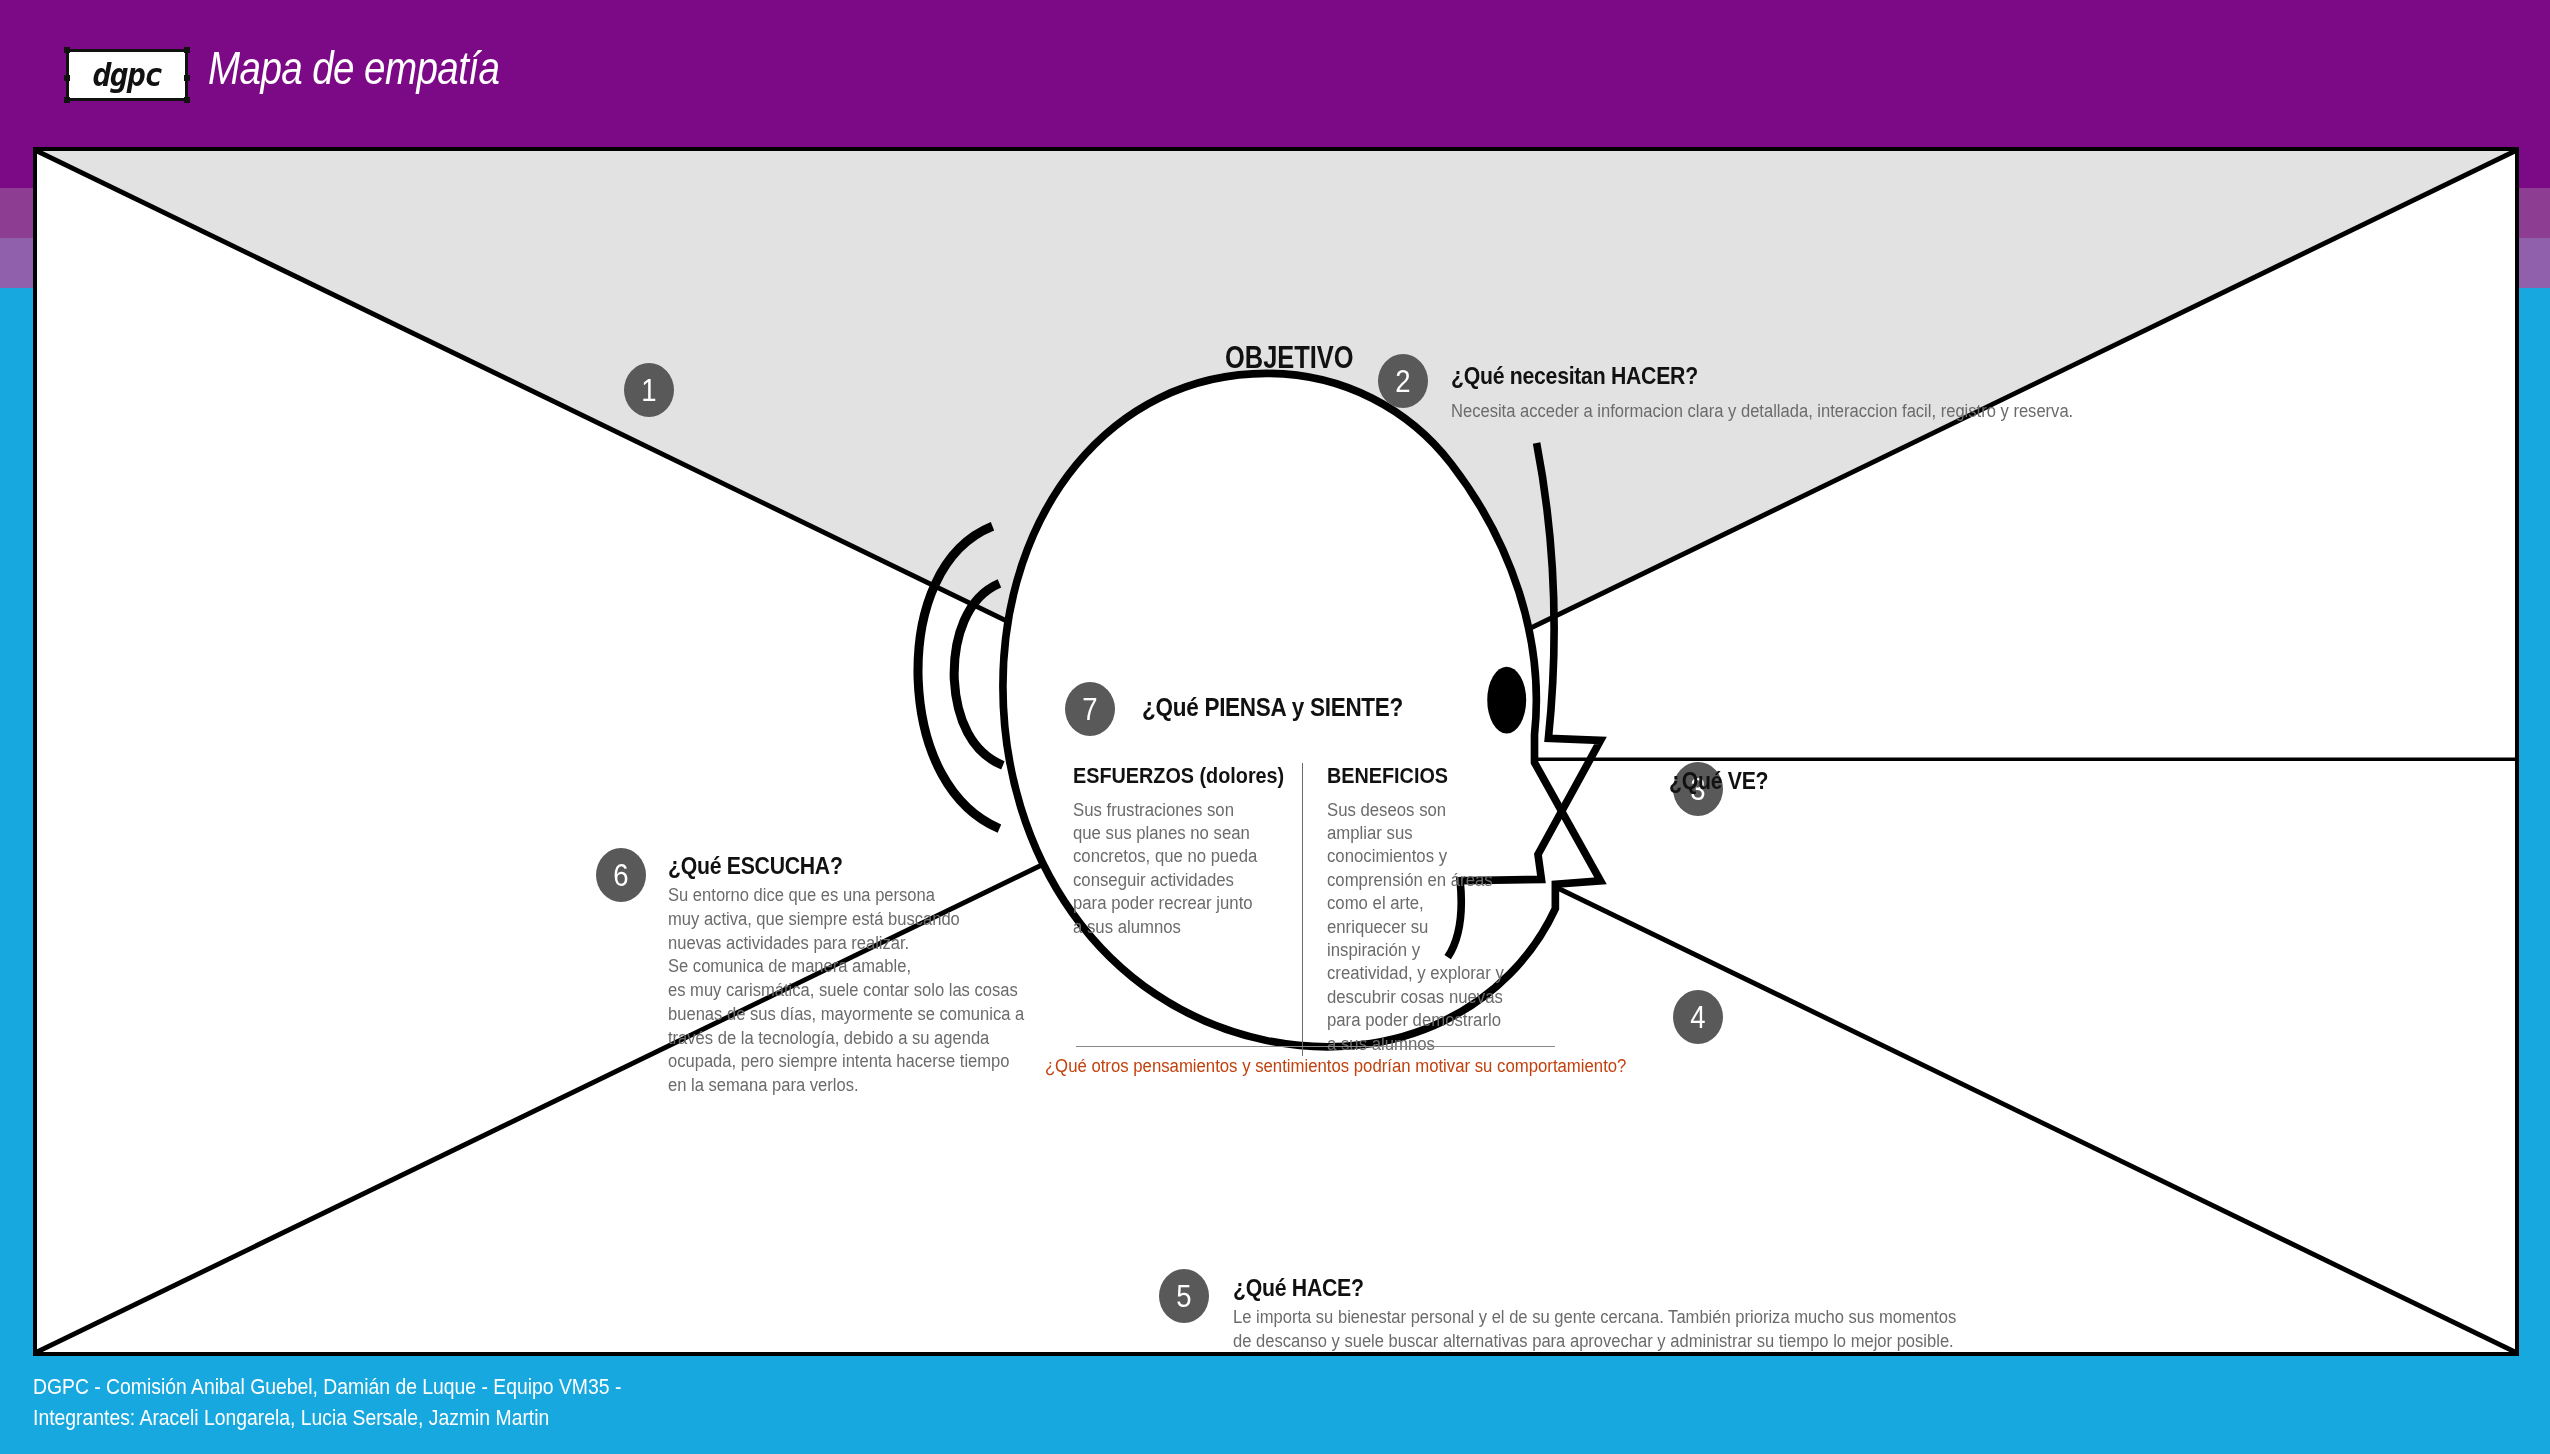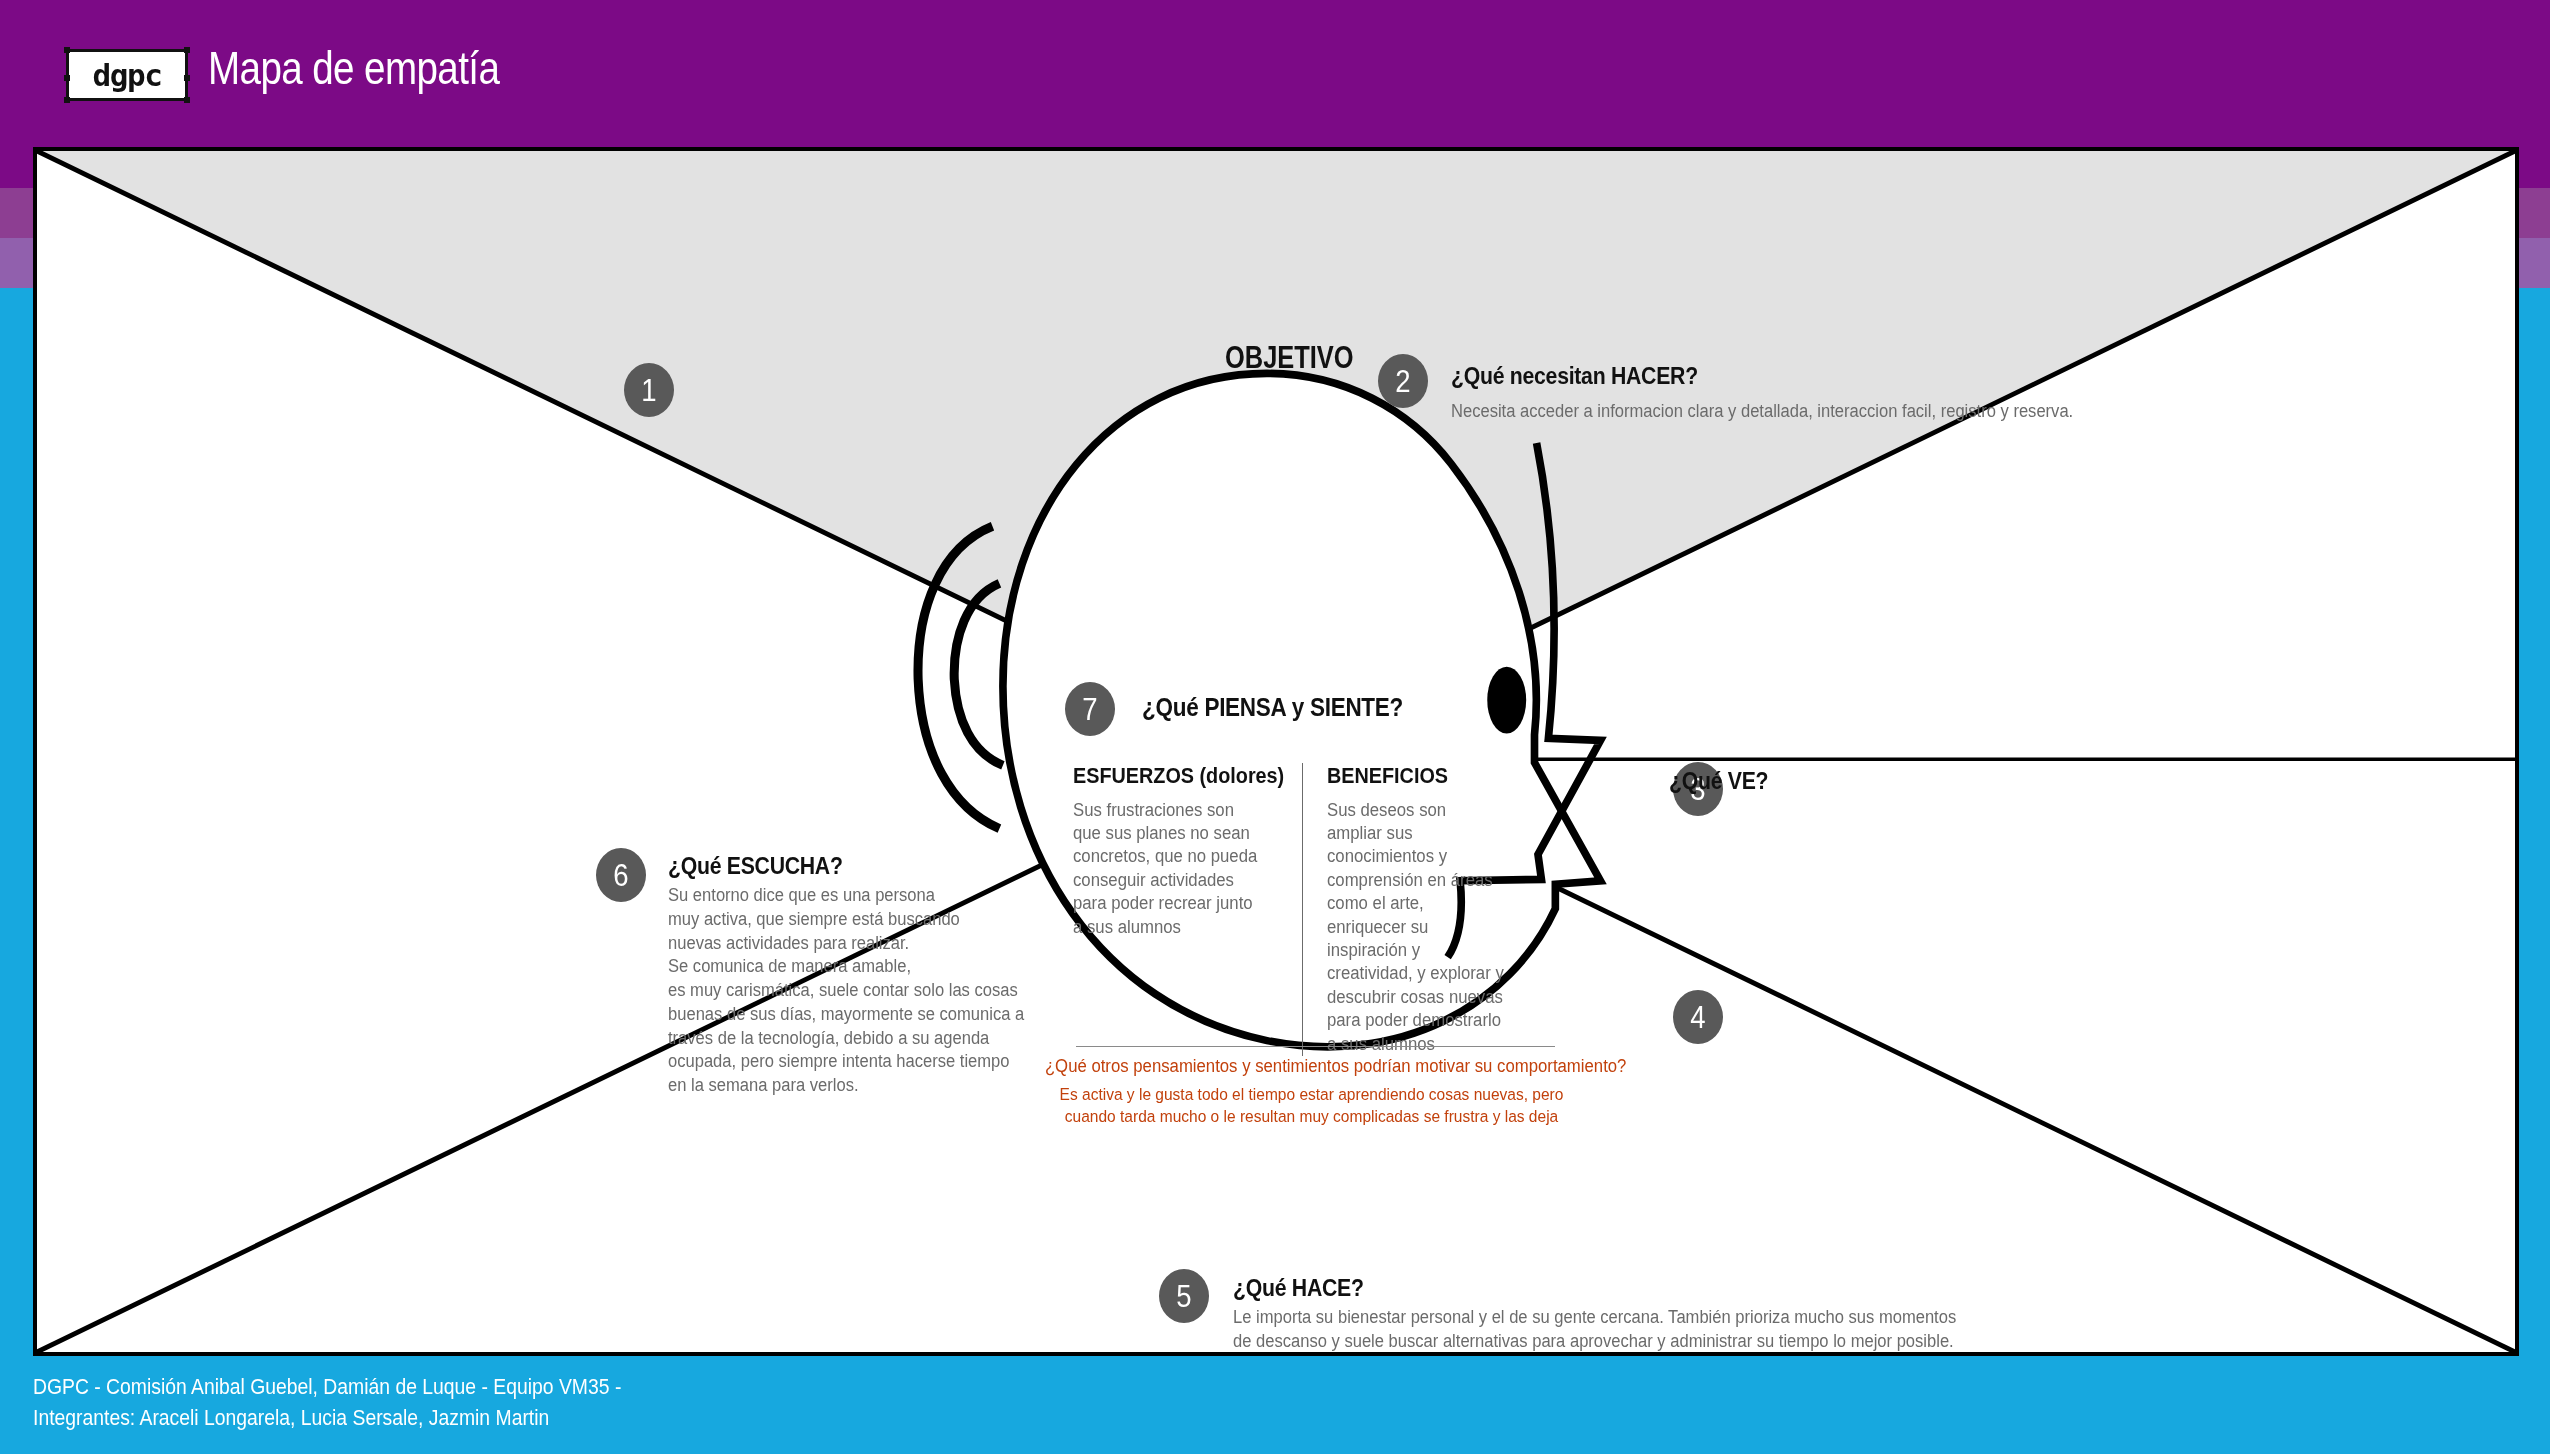--- a/index.html
+++ b/index.html
@@ -10,21 +10,21 @@
   #stage{position:absolute;inset:0;width:2550px;height:1455px;}
 
   
   .band{position:absolute;left:0;width:2550px;}
   .band-purple {top:0;   height:188px; background:#7C0A86;}
   .band-purple2{top:188px;height:50px;  background:#8D3E92;}
   .band-purple3{top:238px;height:50px;  background:#9160AD;}
   .band-cyan   {top:288px;height:1167px;background:#17A8DF;}
 
   
-  .header{position:absolute;left:0;top:0;width:2550px;height:149px;}
+  .header{position:absolute;left:0;top:0;width:2550px;height:149px;font-style:italic;}
   .logo-box{
     position:absolute;left:66px;top:49px;width:122px;height:52px;
     background:#ffffff;border:3.5px solid #111;box-sizing:border-box;
     display:flex;align-items:center;justify-content:center;
   }
   .logo-text{
     font-family:"DejaVu Sans Mono","Liberation Mono",monospace;
     font-weight:700;font-size:31px;letter-spacing:-1.4px;color:#111;line-height:1;
   }
   .logo-handle{position:absolute;width:6.3px;height:6.3px;background:#111;}
@@ -239,24 +239,20 @@
             <h4>BENEFICIOS</h4>
             <p>Sus deseos son ampliar sus conocimientos y comprensión en áreas como el arte, enriquecer su inspiración y creatividad, y explorar y descubrir cosas nuevas para poder demostrarlo a sus alumnos</p>
           </div>
         </div>
       </div>
 
       <div class="underrule"></div>
 
       <div class="q7footer">
         <div class="lead">¿Qué otros pensamientos y sentimientos podrían motivar su comportamiento?</div>
-        <div class="sub">
-          <div>Es activa y le gusta todo el tiempo estar aprendiendo cosas nuevas, pero</div>
-          <div>cuando tarda mucho o le resultan muy complicadas se frustra y las deja</div>
-        </div>
       </div>
 
     </div>
   </div>
 
   <div class="footer">
     <div>DGPC - Comisión Anibal Guebel, Damián de Luque   - Equipo VM35 -</div>
     <div>Integrantes: Araceli Longarela, Lucia Sersale, Jazmin Martin</div>
   </div>
 

